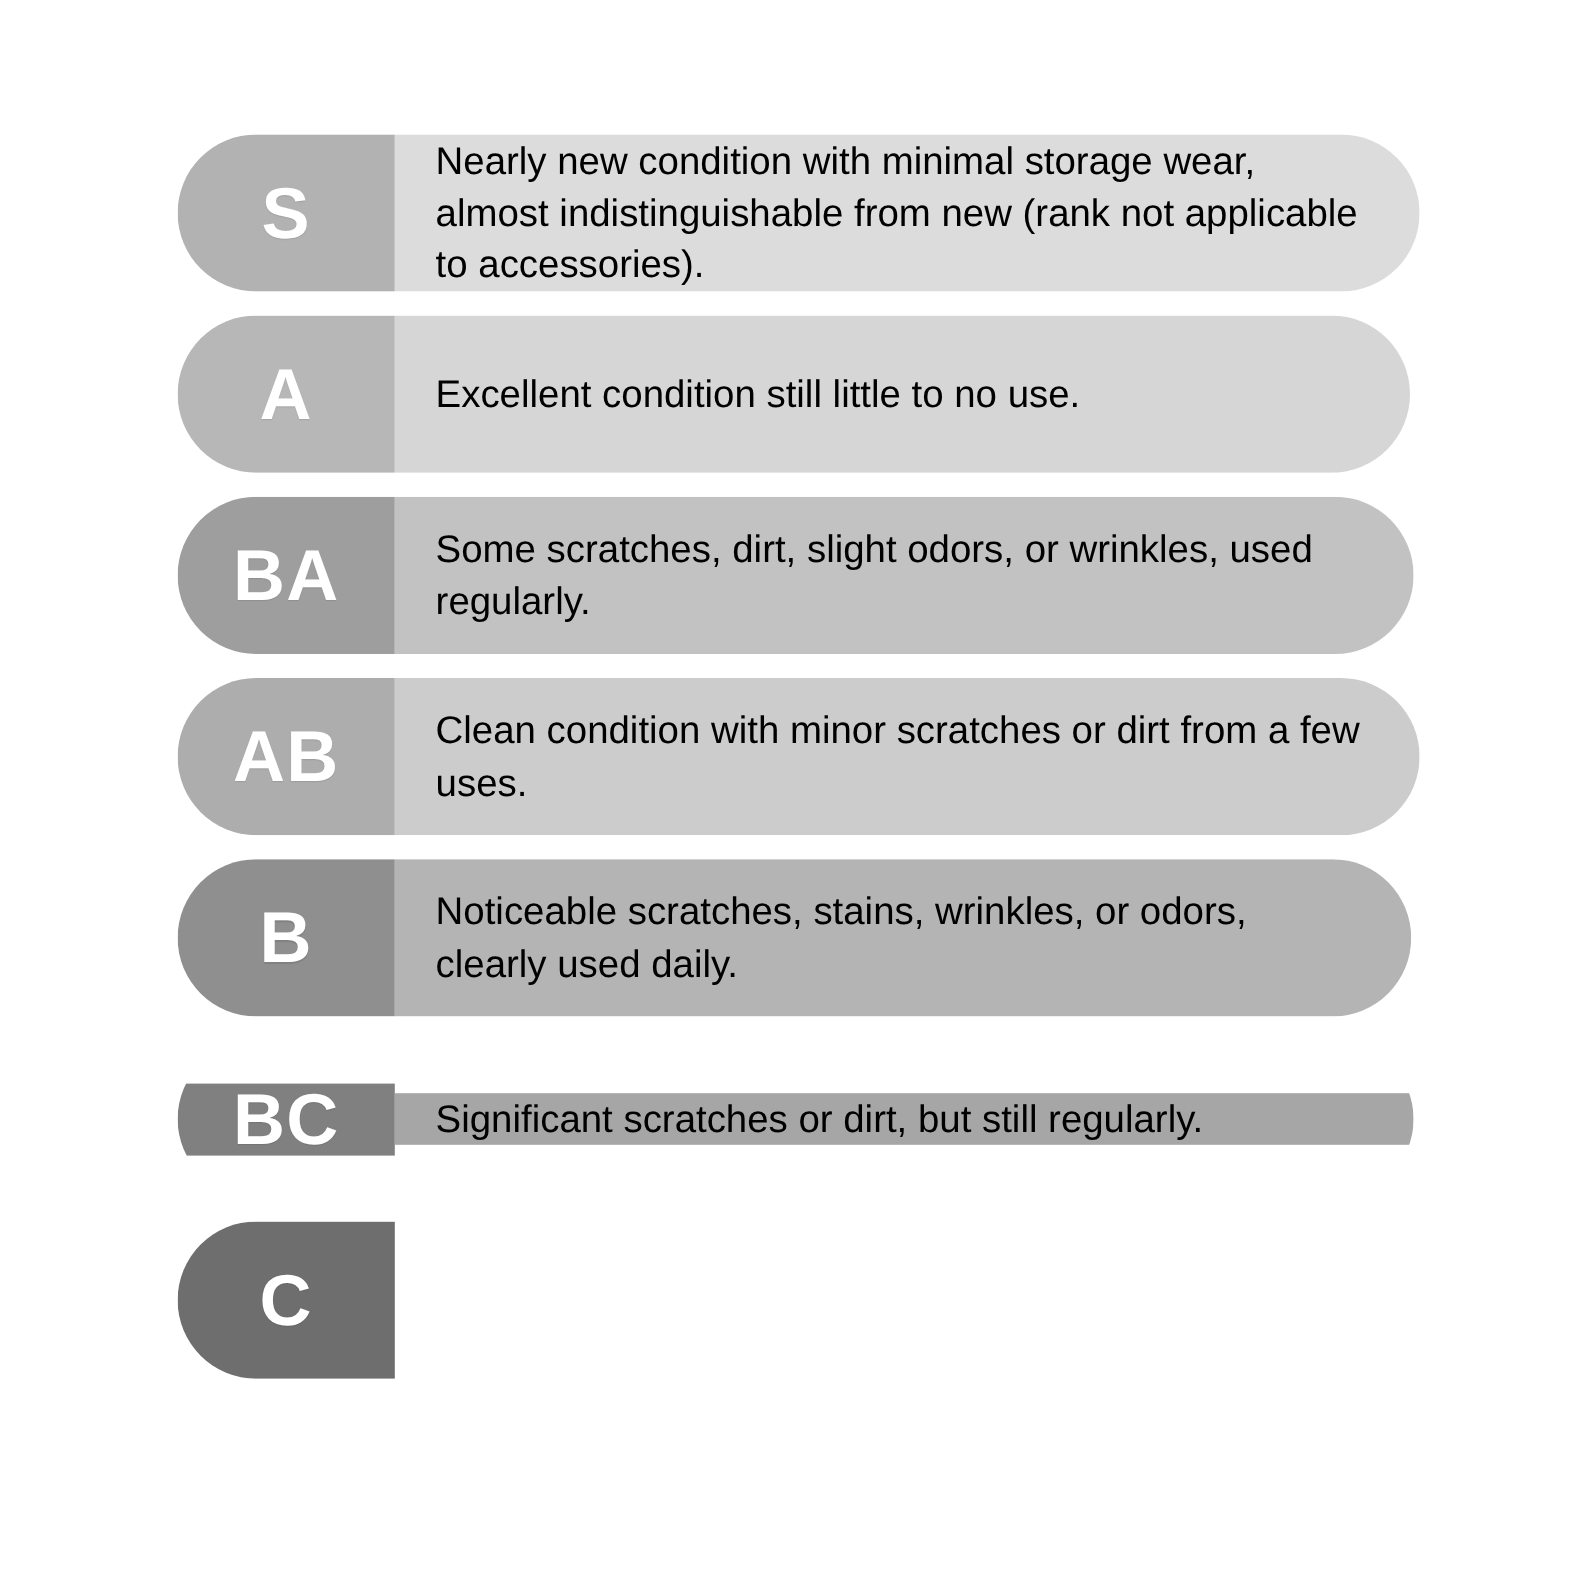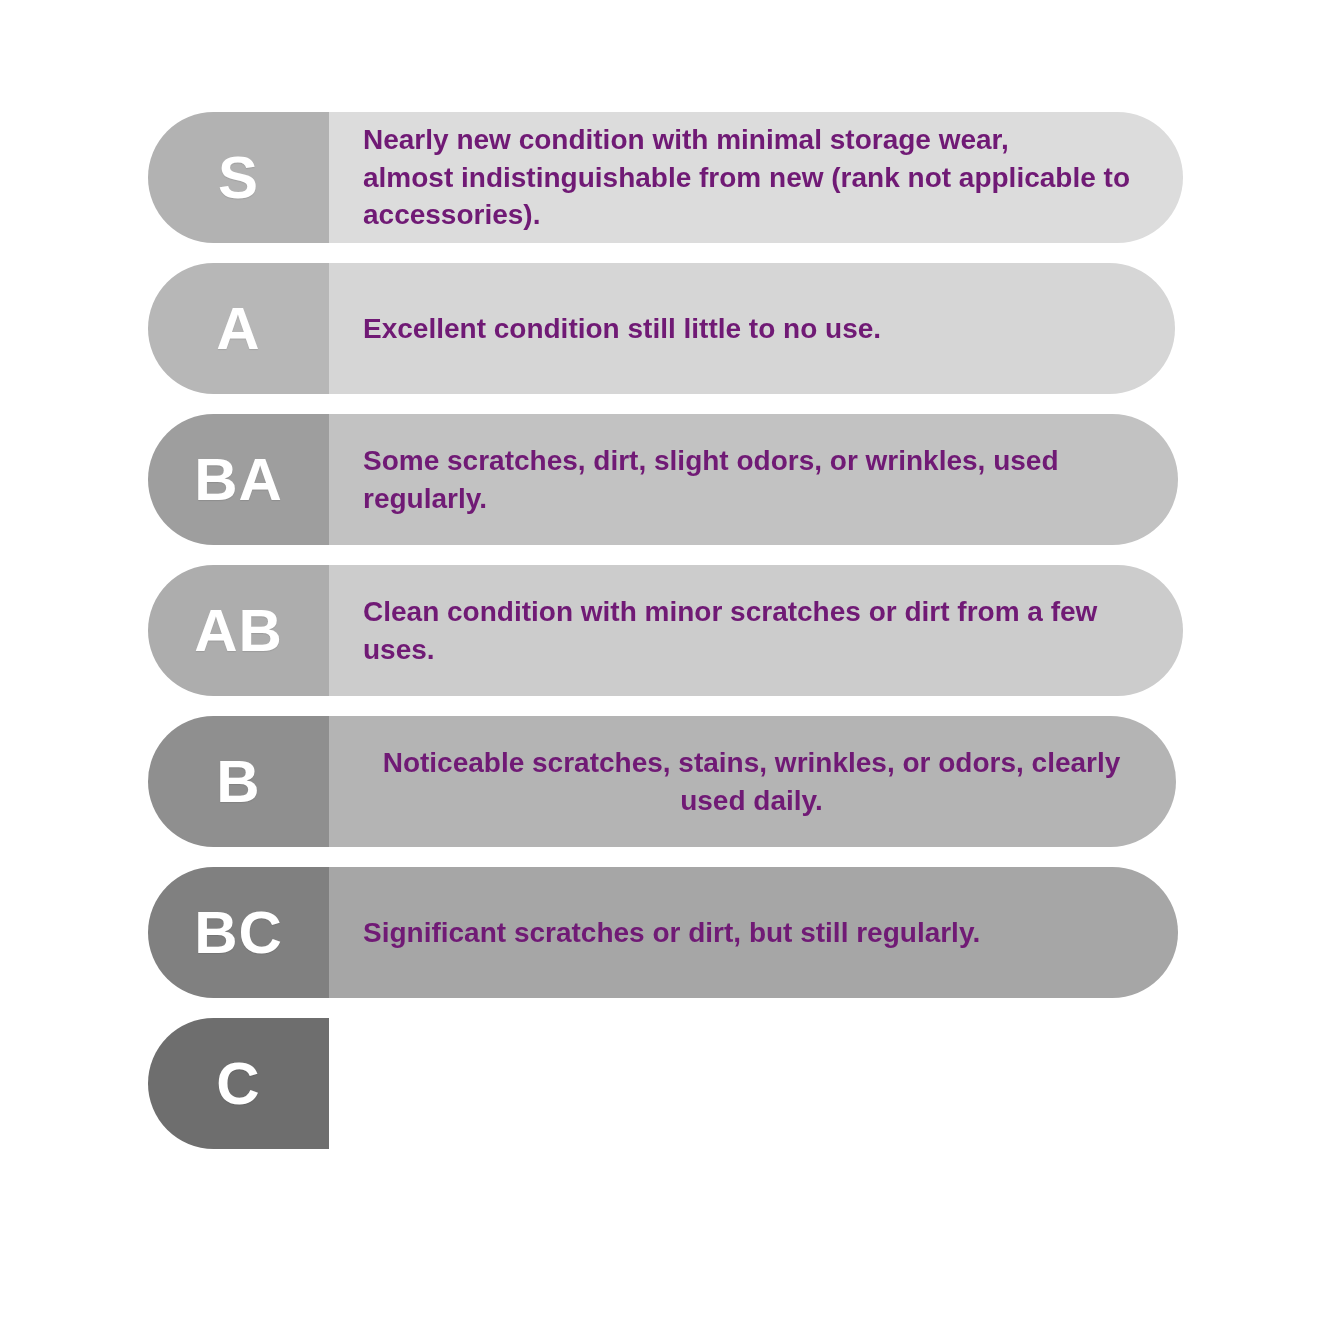--- a/index.html
+++ b/index.html
@@ -38,36 +38,35 @@
     font-size: 60px;
     letter-spacing: 1px;
     line-height: 1;
     text-shadow: 0 1px 1px rgba(0,0,0,0.10);
   }
   .grade-desc {
     flex: 1 1 auto;
     display: flex;
     align-items: center;
     padding: 0 36px 0 34px;
-    color: #701a75;
-    font-size: 28px;
+    color: #000000;
+    font-size: 32px;
     line-height: 1.35;
-    font-weight: bold;
   }
   .grade-desc span {
     display: block;
     white-space: pre-line;
   }
   
   .row-0 { width: 1035px; }
   .row-1 { width: 1027px; }
   .row-2 { width: 1035px; }
   .row-3 { width: 1030px; }
   .row-4 { width: 1028px; }
-  .row-5 { width: 1030px; }
+  .row-5 { width: 1030px; align-items: center; }
   .row-6 { width: 1025px; }
 </style>
 </head>
 <body>
 
 <div id="grade-chart">
 
 <div class="grade-row row-0">
       <div class="grade-badge" style="background: rgb(178, 178, 178);">S</div>
       <div class="grade-desc" style="background: rgb(220, 220, 220);">
@@ -88,21 +87,21 @@
       </div>
     </div>
     <div class="grade-row row-2">
       <div class="grade-badge" style="background: rgb(173, 173, 173);">AB</div>
       <div class="grade-desc" style="background: rgb(204, 204, 204);">
         <span>Clean condition with minor scratches or dirt from a few uses.</span>
       </div>
     </div>
     <div class="grade-row row-4">
       <div class="grade-badge" style="background: rgb(143, 143, 143);">B</div>
-      <div class="grade-desc" style="background: rgb(180, 180, 180); text-align: center;">
+      <div class="grade-desc" style="background: rgb(180, 180, 180);">
         <span>Noticeable scratches, stains, wrinkles, or odors, clearly used daily.</span>
       </div>
     </div>
     <div class="grade-row row-5">
       <div class="grade-badge" style="background: rgb(128, 128, 128);">BC</div>
       <div class="grade-desc" style="background: rgb(166, 166, 166);">
         <span>Significant scratches or dirt, but still regularly.</span>
       </div>
     </div>
     <div class="grade-row row-6">

